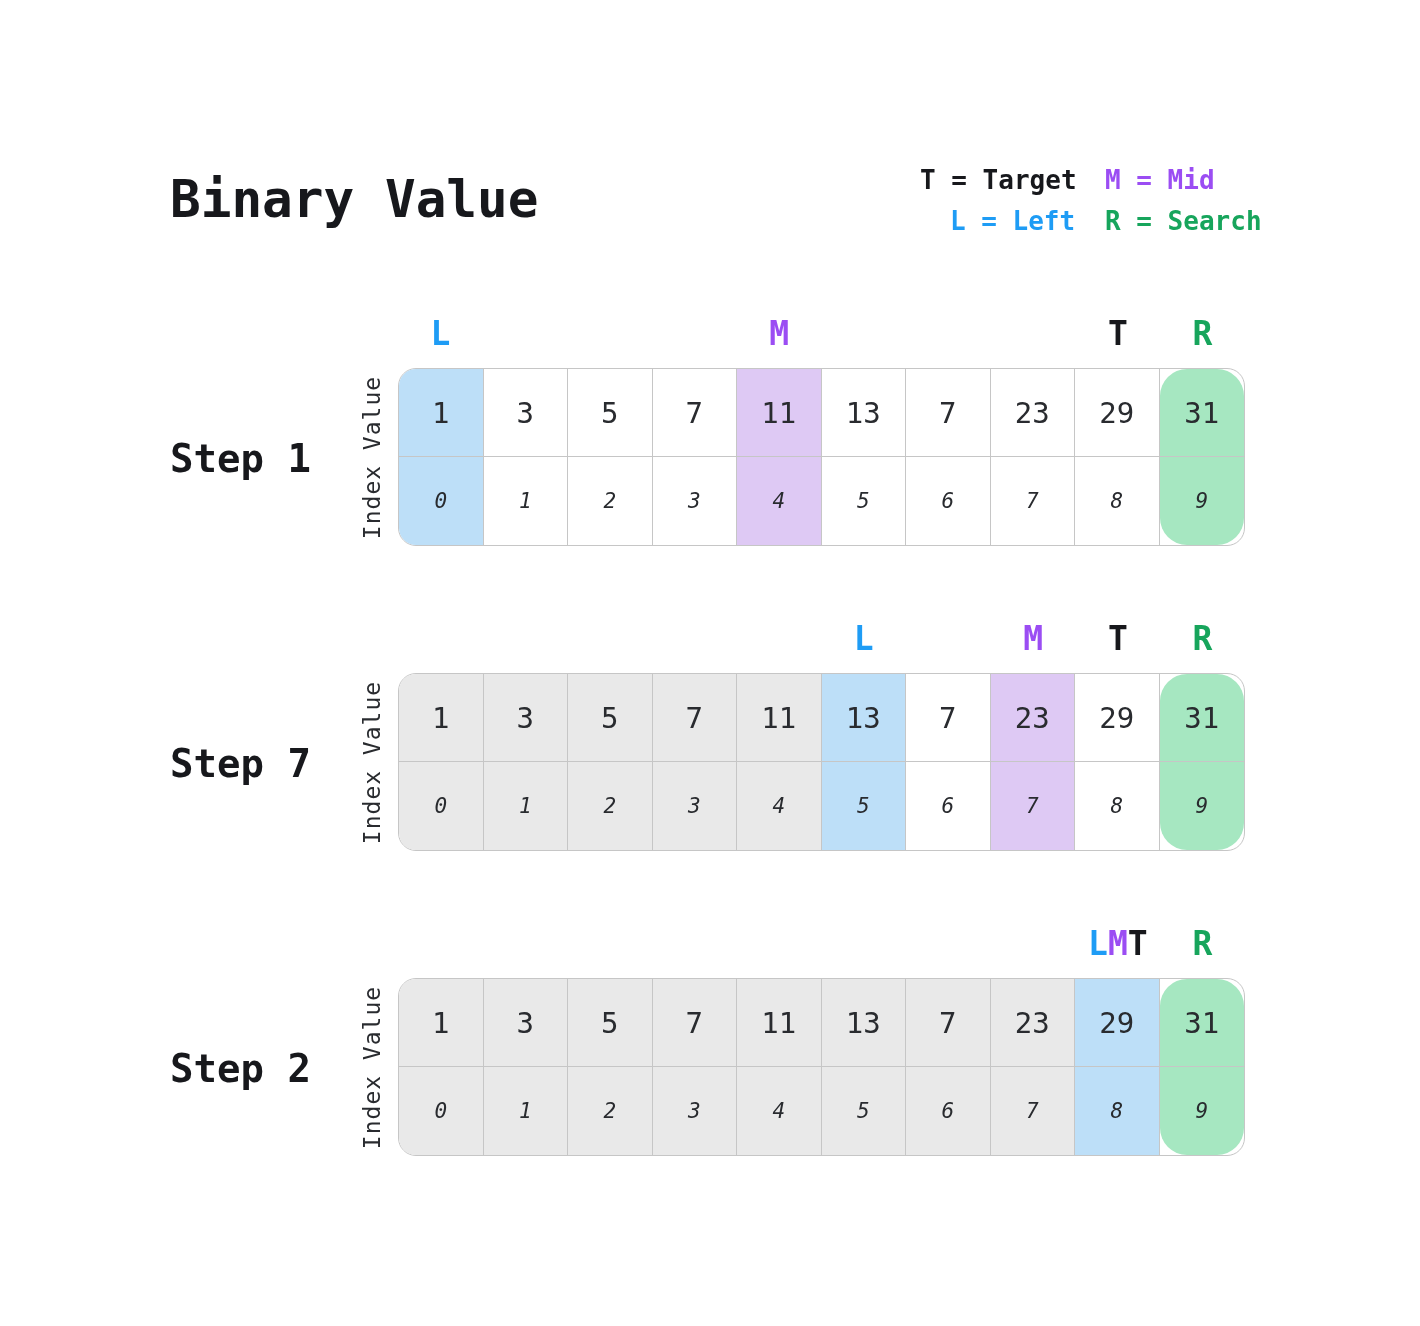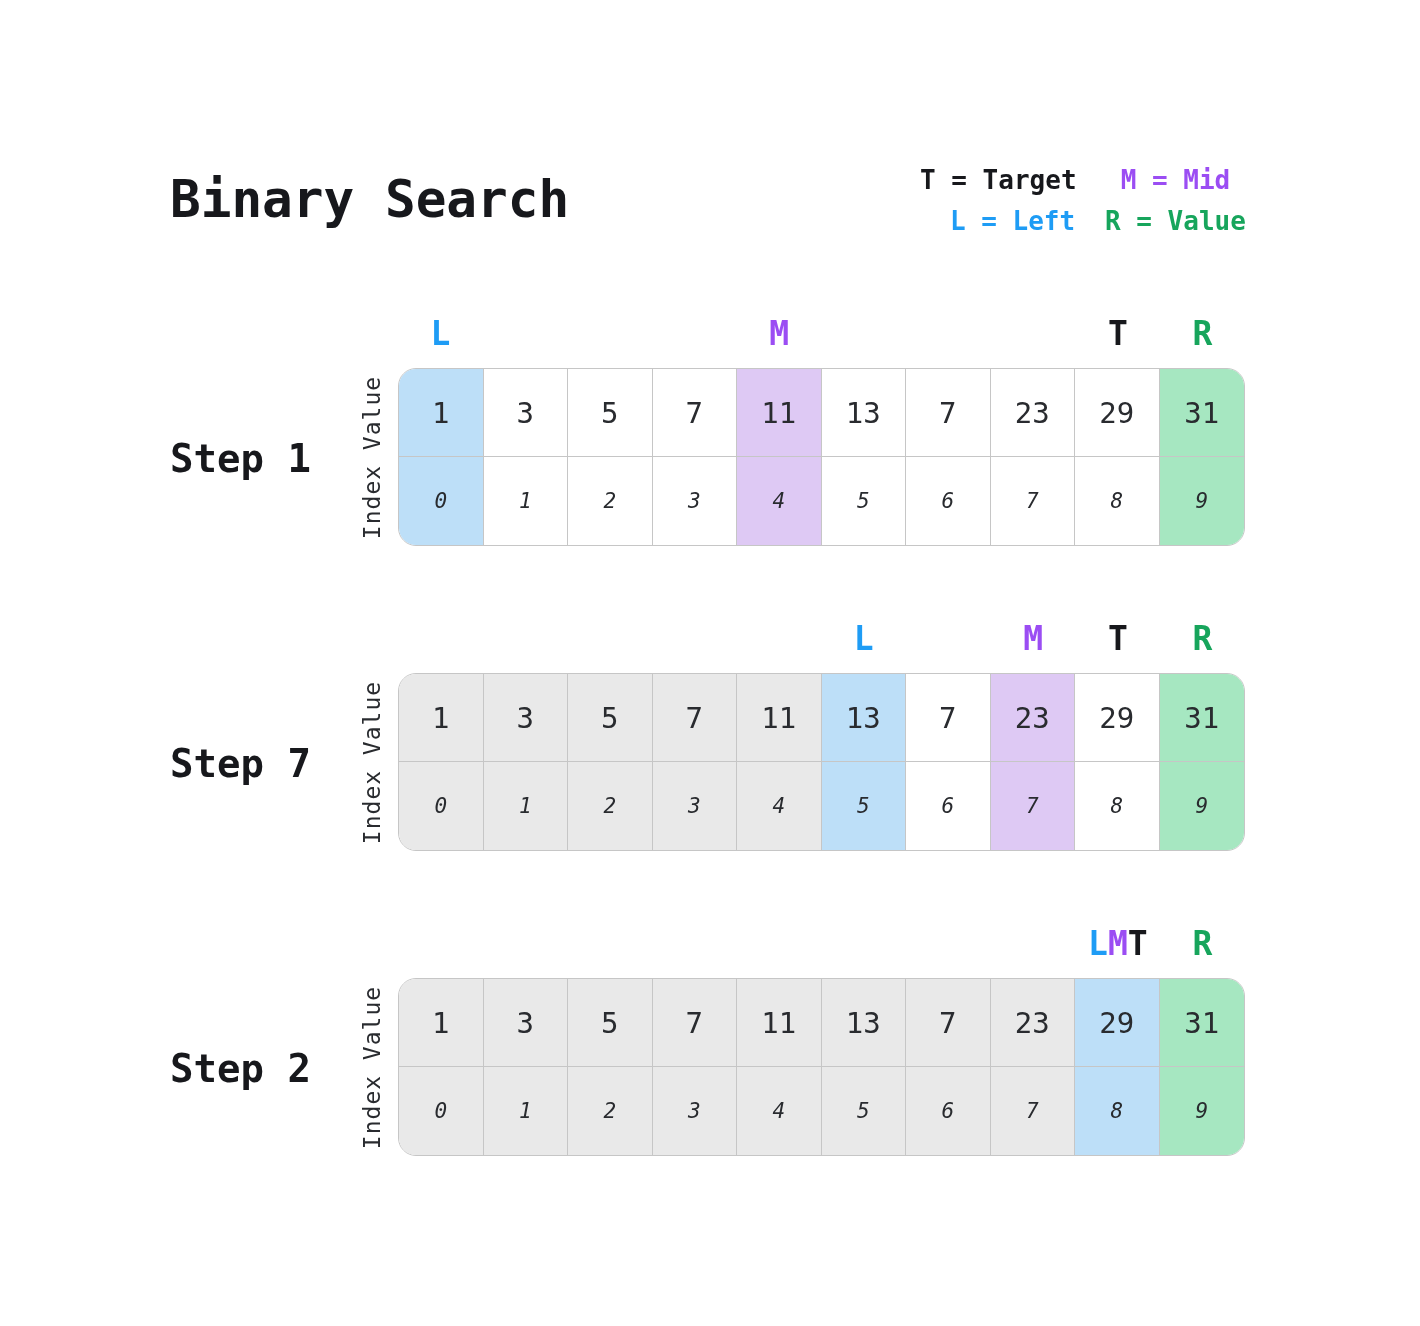--- a/index.html
+++ b/index.html
@@ -110,45 +110,45 @@
     width: 847px;
     border: 1px solid var(--border-color);
     border-radius: 18px;
     overflow: hidden;
     background: #ffffff;
   }
   .array-column { border-right: 1px solid var(--border-color); background: #ffffff; }
   .array-column:last-child { border-right: none; }
   .state-left   { background: var(--left-fill); }
   .state-mid    { background: var(--mid-fill); }
-  .state-right  { background: var(--right-fill); }
+  .state-right  { background: var(--right-fill); border-radius: 27px; }
   .state-dimmed { background: var(--dimmed-fill); }
 
   .cell {
     height: 88px;
     display: flex;
     align-items: center;
     justify-content: center;
     color: var(--text-color);
   }
   .value-cell { font-size: 29px; border-bottom: 1px solid var(--border-color); }
   .index-cell { font-size: 21px; font-style: italic; }
 </style>
 </head>
 <body>
 
 <div class="canvas">
 
-  <div class="title">Binary Search</div>
+  <div class="title">Binary Value</div>
 
   <div class="legend">
       <div class="legend-item" style="color: rgb(23, 24, 28);">T = Target</div>
-      <div class="legend-item" style="color: rgb(155, 77, 243); text-align: center;">M = Mid</div>
+      <div class="legend-item" style="color: rgb(155, 77, 243);">M = Mid</div>
       <div class="legend-item" style="color: rgb(30, 156, 245); text-align: center;">L = Left</div>
-      <div class="legend-item" style="color: rgb(23, 165, 92);">R = Value</div>
+      <div class="legend-item" style="color: rgb(23, 165, 92);">R = Search</div>
     </div>
 
   <section class="step-block s0">
     <div class="step-label">Step 1</div>
     <div class="diagram">
       <div class="marker-row">
           <div class="marker-cell">
             <span class="marker-letter role-left">L</span>
           </div>
           <div class="marker-cell"></div>

